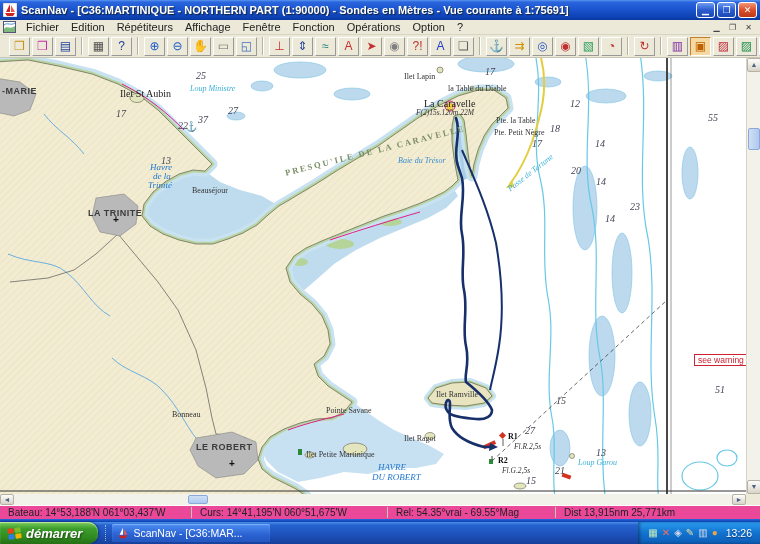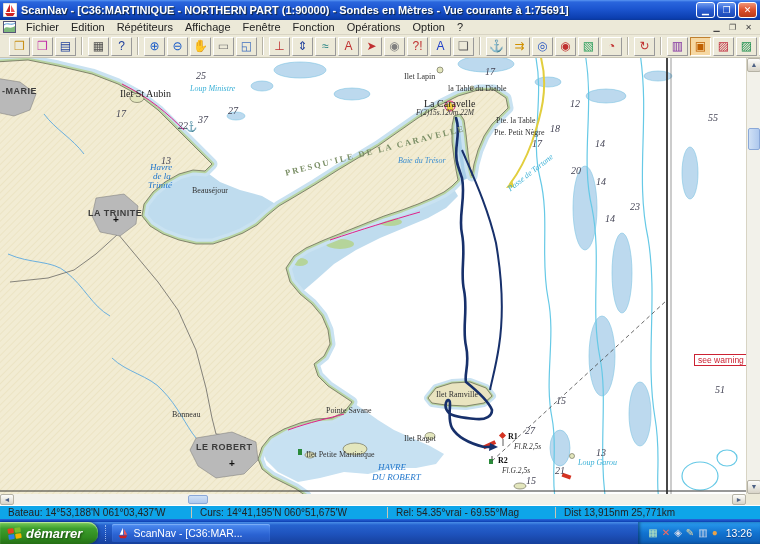--- a/index.html
+++ b/index.html
@@ -57,21 +57,21 @@
   .hscroll { width:746px; height:11px; background:#f2f1ea; position:relative; }
   .sbtn { width:14px; height:11px; background:linear-gradient(180deg,#fdfdfb,#d8d4c8); border:1px solid #b5b2a5; border-radius:2px; color:#4d6185; font-size:7px; line-height:9px; text-align:center; }
   .vscroll .sbtn { height:14px; line-height:12px; }
   .vthumb { width:12px; height:22px; margin:56px auto 0; background:linear-gradient(90deg,#cfe0f5,#aec8ee); border:1px solid #8aa8d8; border-radius:2px; }
   .hthumb { position:absolute; left:188px; top:0; width:20px; height:9px; margin-top:1px; background:linear-gradient(180deg,#cfe0f5,#aec8ee); border:1px solid #8aa8d8; border-radius:2px; }
   .hscroll .sbtn.r { position:absolute; right:0; top:0; }
   .hscroll .sbtn.l { position:absolute; left:0; top:0; }
   .corner { width:14px; height:11px; background:#ece9d8; }
 
   
-  .statusbar { height:14px; background:#0ea5e9; border-top:1px solid #fff; display:flex; align-items:center; font-size:10px; color:#222; }
+  .statusbar { height:14px; background:#ec4899; border-top:1px solid #fff; display:flex; align-items:center; font-size:10px; color:#222; }
   .scell { padding:0 8px; border-right:1px solid #c8c5b5; white-space:nowrap; overflow:hidden; }
   .scell.c0{ width:192px; } .scell.c1{ width:196px; } .scell.c2{ width:168px; } .scell.c3{ flex:1; border-right:none; }
   .winborder { height:3px; background:linear-gradient(180deg,#2a66dd,#0c3fb0); }
 
   
   .taskbar { height:22px; display:flex; align-items:stretch; background:linear-gradient(180deg,#4a90e8 0%,#2663cf 14%,#1e52bc 55%,#16409c 100%); }
   .startbtn { display:flex; align-items:center; gap:4px; padding:0 16px 0 7px; border-radius:0 10px 10px 0;
     background:linear-gradient(180deg,#7ece5e 0%,#3c9e2d 30%,#2f8a1f 70%,#256f15 100%); box-shadow:inset 0 1px 1px #bfe8a0, 1px 0 3px rgba(0,0,0,.4); }
   .startbtn .stext { color:#fff; font-size:13px; font-weight:bold; font-style:italic; text-shadow:1px 1px 2px #1c4a10; }
   .qsep { width:6px; border-right:1px dotted #9ab8ee; margin:3px 2px; }

